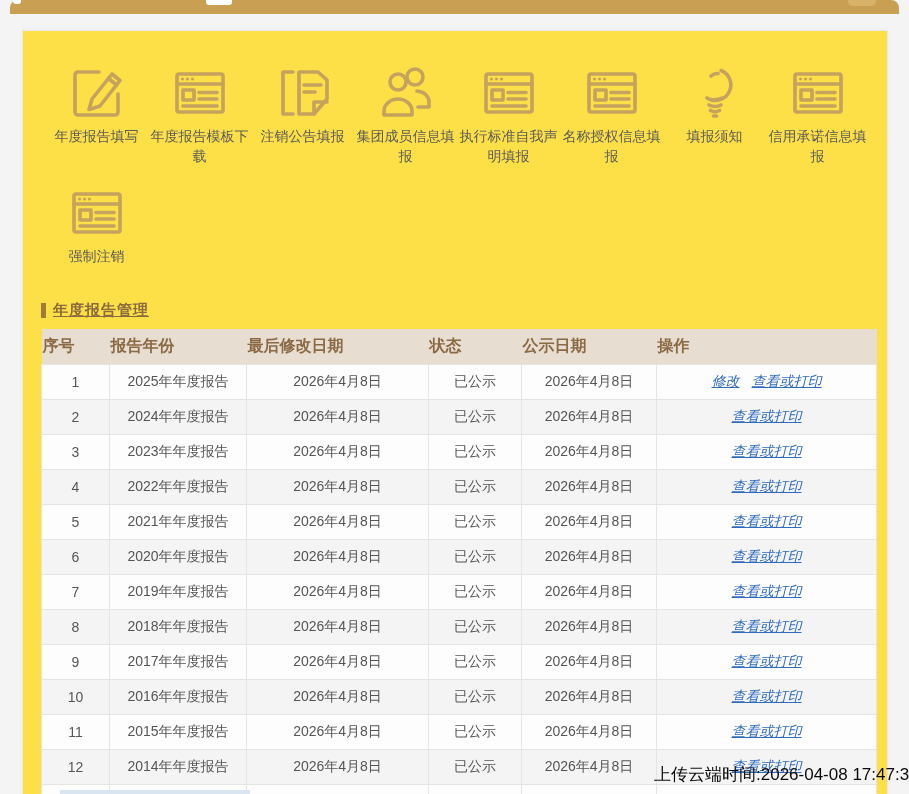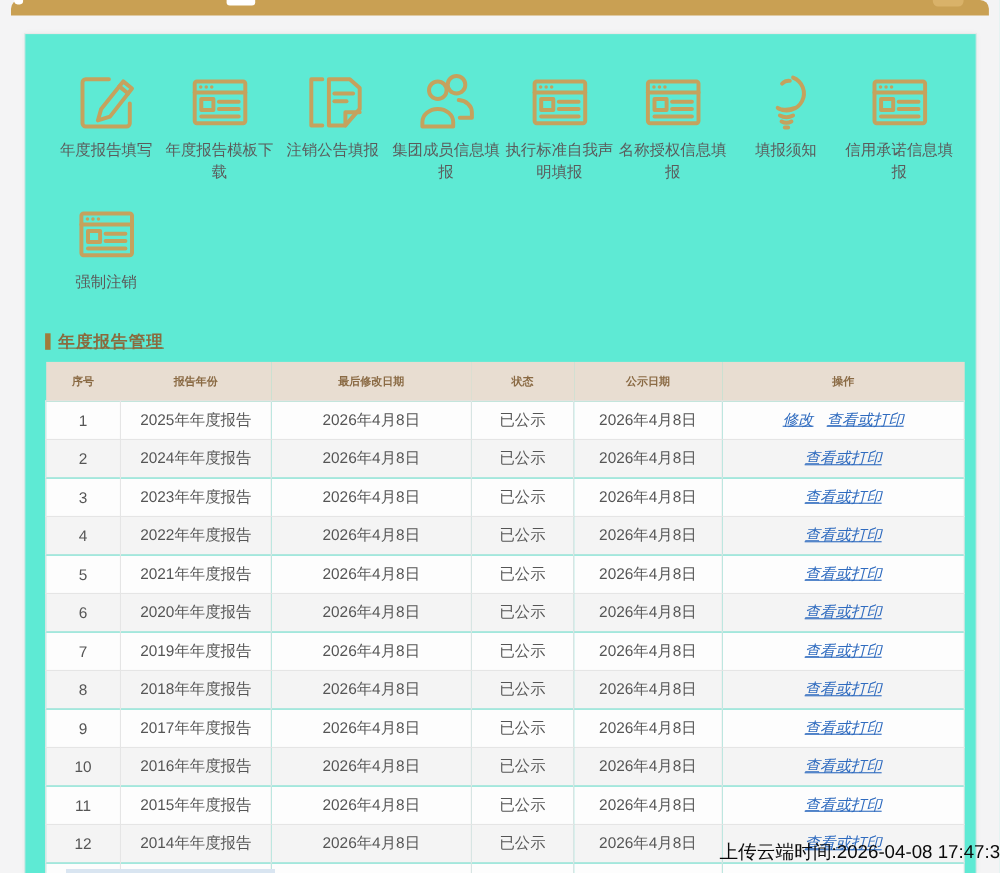--- a/index.html
+++ b/index.html
@@ -13,21 +13,21 @@
     position:absolute;left:10px;top:0;width:889px;height:14px;
     background:#c9a053;border-radius:8px 8px 0 0;
   }
   .frag-a{position:absolute;left:196px;top:0;width:26px;height:5px;background:#ffffff;border-radius:0 0 3px 3px;}
   .frag-b{position:absolute;left:3px;top:0;width:8px;height:4px;background:#ffffff;border-radius:0 0 3px 3px;}
   .frag-c{position:absolute;left:838px;top:0;width:28px;height:6px;background:#d9b269;border-radius:0 0 5px 5px;}
 
   
   .card{
     position:absolute;left:22px;top:30px;width:864px;height:764px;
-    background:#5eead4;border:1px solid #e9e9e9;border-bottom:none;
+    background:#fde047;border:1px solid #e9e9e9;border-bottom:none;
     box-shadow:0 0 5px rgba(0,0,0,.04);
   }
 
   
   .shortcut-grid{
     position:absolute;left:22px;top:30px;
     display:grid;grid-template-columns:repeat(8,103px);row-gap:15px;
   }
   .shortcut{display:flex;flex-direction:column;align-items:center;cursor:pointer;}
   .sicon{width:64px;height:64px;color:#c5a25d;display:block;}
@@ -46,21 +46,21 @@
   .marker{width:5px;height:15px;background:#a07c3b;margin-right:7px;}
   .stitle-text{font-size:15px;color:#8a6a3e;font-weight:bold;letter-spacing:1px;text-decoration:underline;}
 
   
   .report-table{
     position:absolute;left:18px;top:298px;width:835px;
     border-collapse:collapse;table-layout:fixed;
   }
   .report-table thead th{
     height:33px;background:#e8ddd1;color:#8a6a44;
-    font-size:10px;font-weight:bold;text-align:center;border:none;
+    font-size:16px;font-weight:bold;text-align:left;border:none;
   }
   .report-table tbody td{
     height:32px;border:1px solid #e5e5e5;
     color:#555;font-size:14px;text-align:center;
     overflow:hidden;white-space:nowrap;
   }
   .report-table tbody tr:nth-child(odd){background:#fdfdfd;}
   .report-table tbody tr:nth-child(even){background:#f4f4f4;}
   .tlink{color:#2f6bbf;text-decoration:underline;margin:0 6px;font-size:14px;cursor:pointer;font-style:italic;}
 

